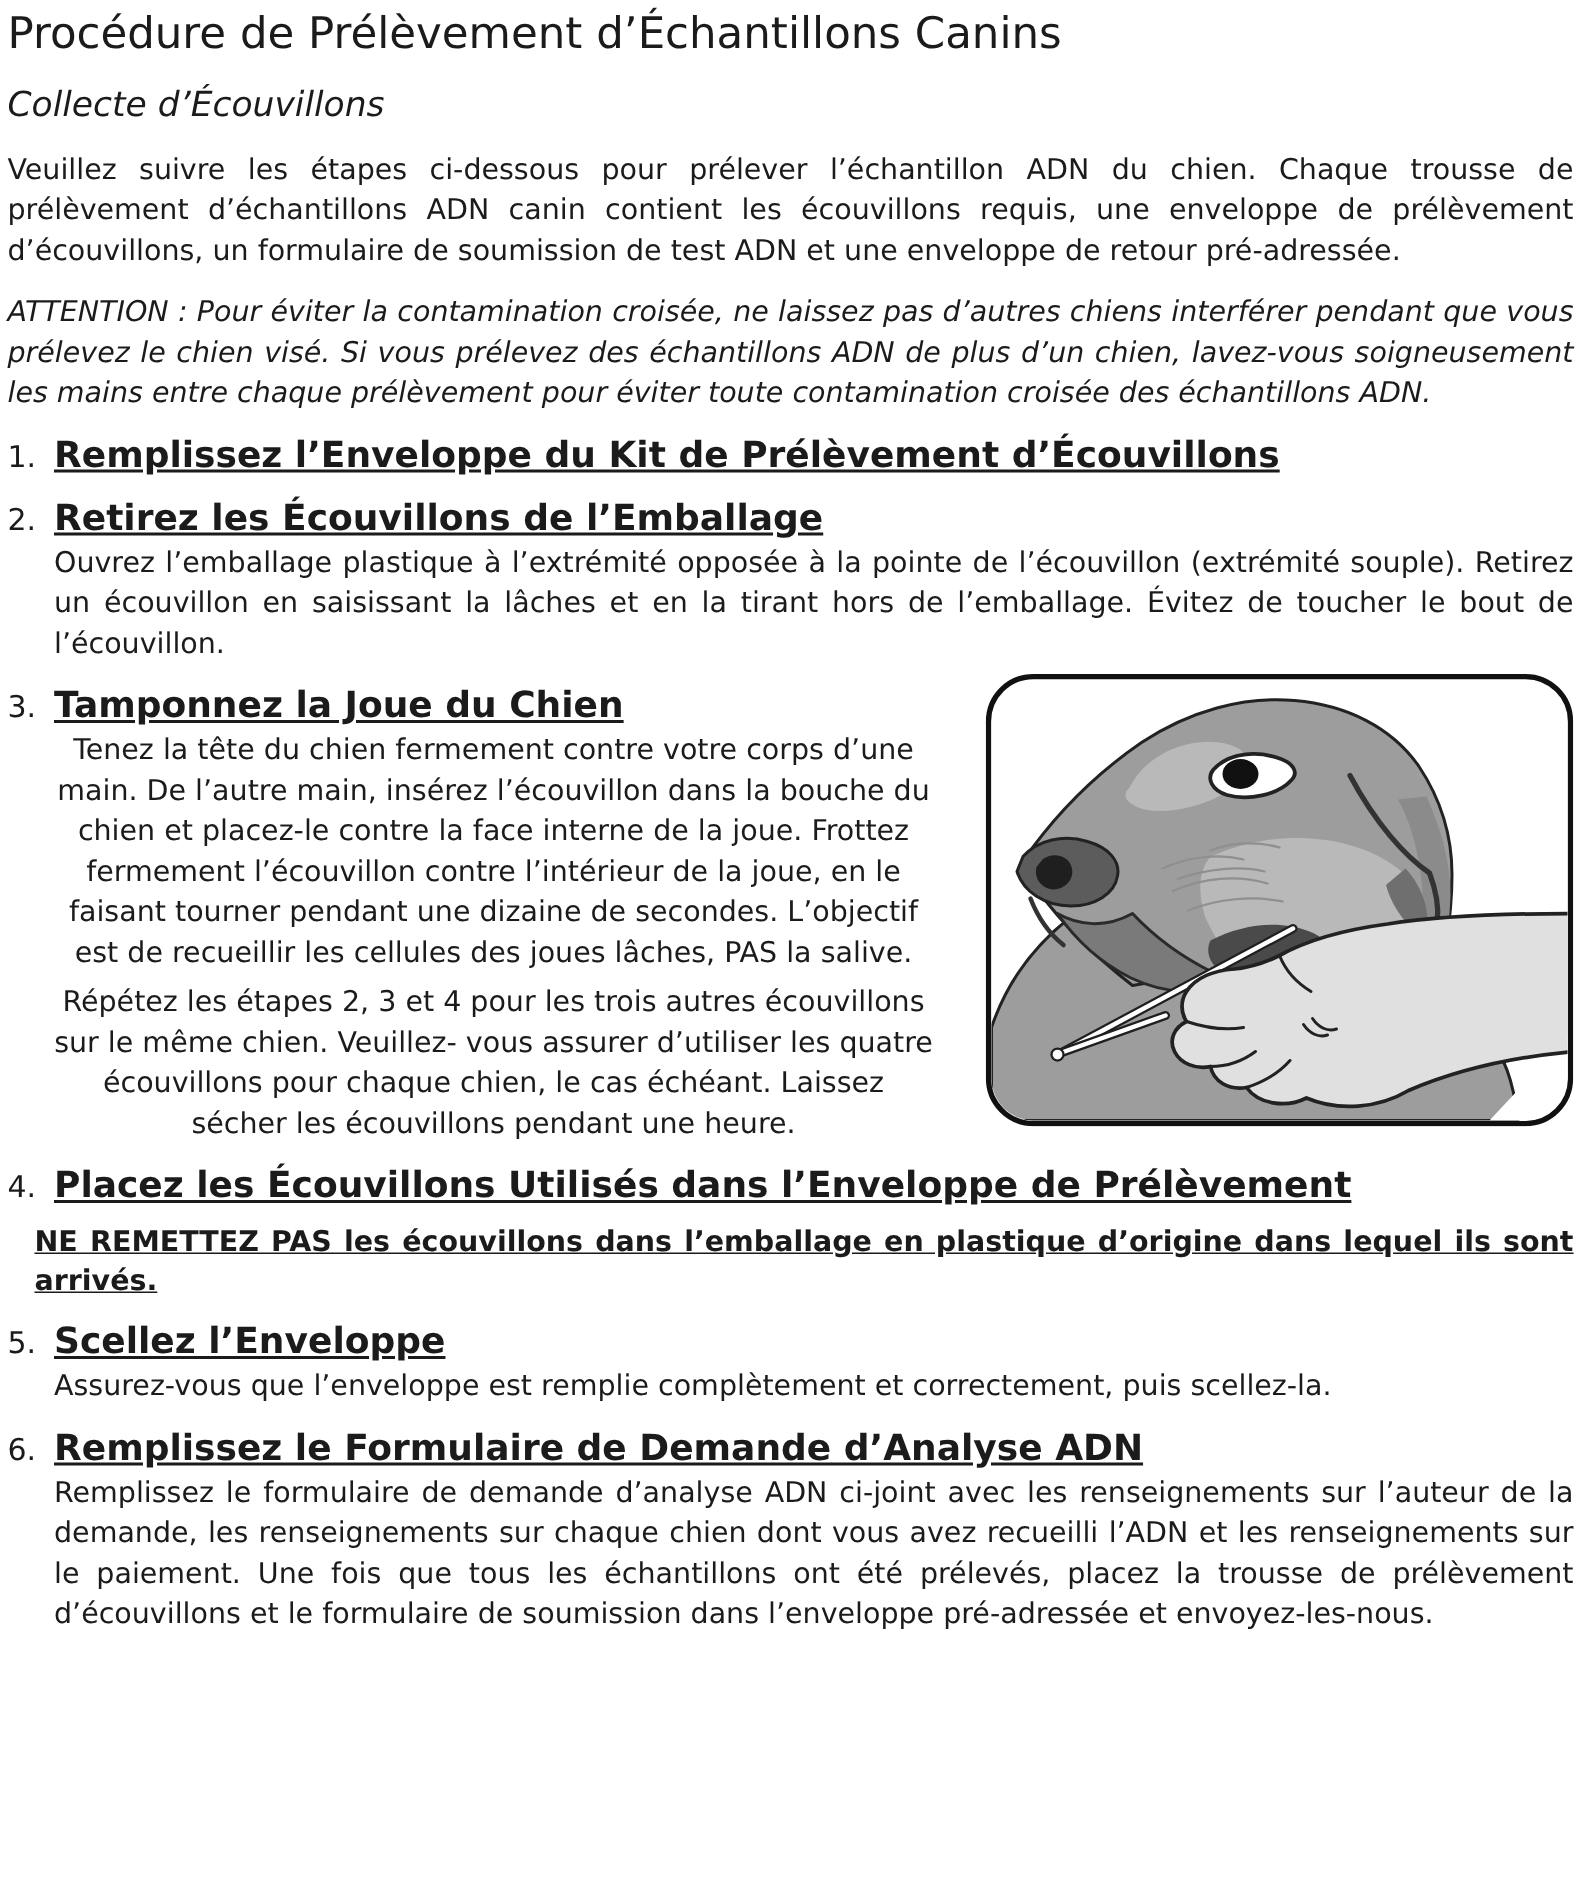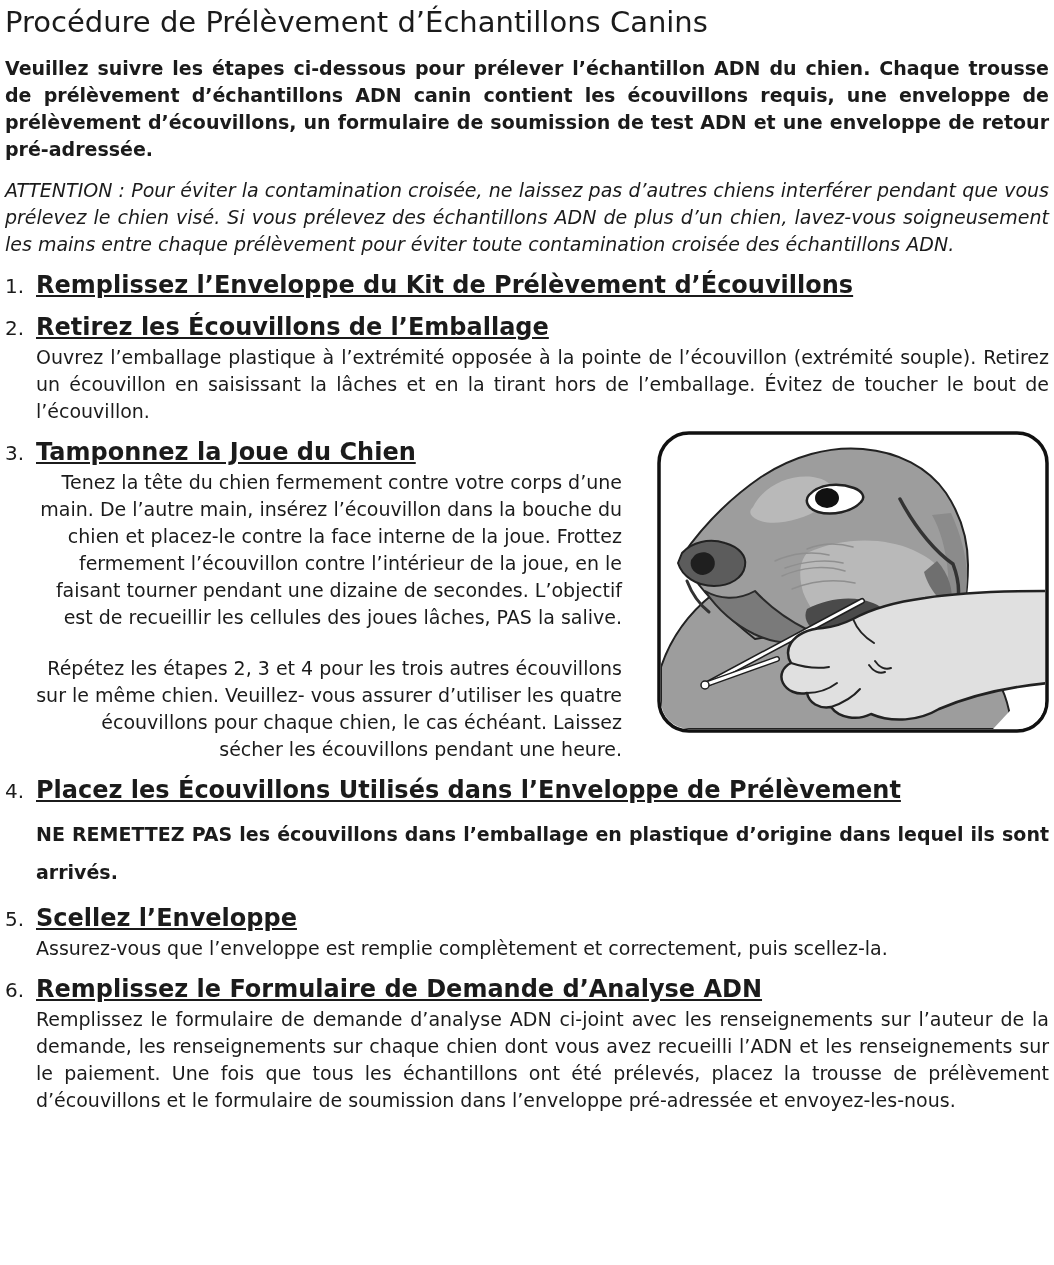--- a/index.html
+++ b/index.html
@@ -8,48 +8,49 @@
     color:#1b1b1b;
     font-family:"DejaVu Sans","Liberation Sans",sans-serif;
     -webkit-font-smoothing:antialiased;
   }
   .doc { padding:5px 5px 0 5px; position:relative; }
 
   .title   { font-size:29px; line-height:35px; font-weight:400; }
   .subtitle{ font-size:23px; line-height:29px; font-style:italic; margin-top:16px; }
 
   .para    { font-size:19px; line-height:27px; text-align:justify; }
-  .intro   { margin-top:15px;font-weight:bold; }
+  .intro   { margin-top:15px; }
   .warning { margin-top:14px; font-weight:400; font-style:italic; }
 
   .steps   { margin-top:8px; }
   .step    { margin-top:14px; }
   .step-head  { display:flex; align-items:baseline; }
   .step-num   { flex:0 0 31px; width:31px; font-size:20px; line-height:27px; }
   .step-title { font-size:24px; line-height:27px; font-weight:700;text-decoration:underline; }
   .step-body  { margin-left:31px; margin-top:2px; font-size:19px; line-height:27px; text-align:justify; }
 
   .step3 { position:relative; }
-  .step3 .step-body { text-align:right; width:586px; }
-  .step3 .body2 { margin-top:24px; }
+  .step3 .step-body { text-align:center; width:586px; }
+  .step3 .body2 { margin-top:6px; }
   .tip  { margin-left:31px; margin-top:14px; font-size:19px; line-height:27px; font-style:italic; }
-  .note { margin-left:31px; margin-top:10px; font-size:19px; line-height:38px; font-weight:700; text-align:justify; }
+  .note { margin-left:18px; margin-top:10px; font-size:19px; line-height:26px; font-weight:700; text-align:justify;text-decoration:underline; }
 
   .figure {
     position:absolute; top:-8px; right:0;
     width:392px; height:302px;
   }
   .figure svg { display:block; }
 </style>
 </head>
 <body>
 
 <div class="doc">
 
   <div class="title">Procédure de Prélèvement d’Échantillons Canins</div>
+  <div class="subtitle">Collecte d’Écouvillons</div>
 
   <div class="para intro">Veuillez suivre les étapes ci-dessous pour prélever l’échantillon ADN du chien. Chaque trousse de prélèvement d’échantillons ADN canin contient les écouvillons requis, une enveloppe de prélèvement d’écouvillons, un formulaire de soumission de test ADN et une enveloppe de retour pré-adressée.</div>
   <div class="para warning">ATTENTION : Pour éviter la contamination croisée, ne laissez pas d’autres chiens interférer pendant que vous prélevez le chien visé. Si vous prélevez des échantillons ADN de plus d’un chien, lavez-vous soigneusement les mains entre chaque prélèvement pour éviter toute contamination croisée des échantillons ADN.</div>
 
   <div class="steps">
 
     <div class="step">
       <div class="step-head">
         <span class="step-num">1.</span>
         <span class="step-title">Remplissez l’Enveloppe du Kit de Prélèvement d’Écouvillons</span>

